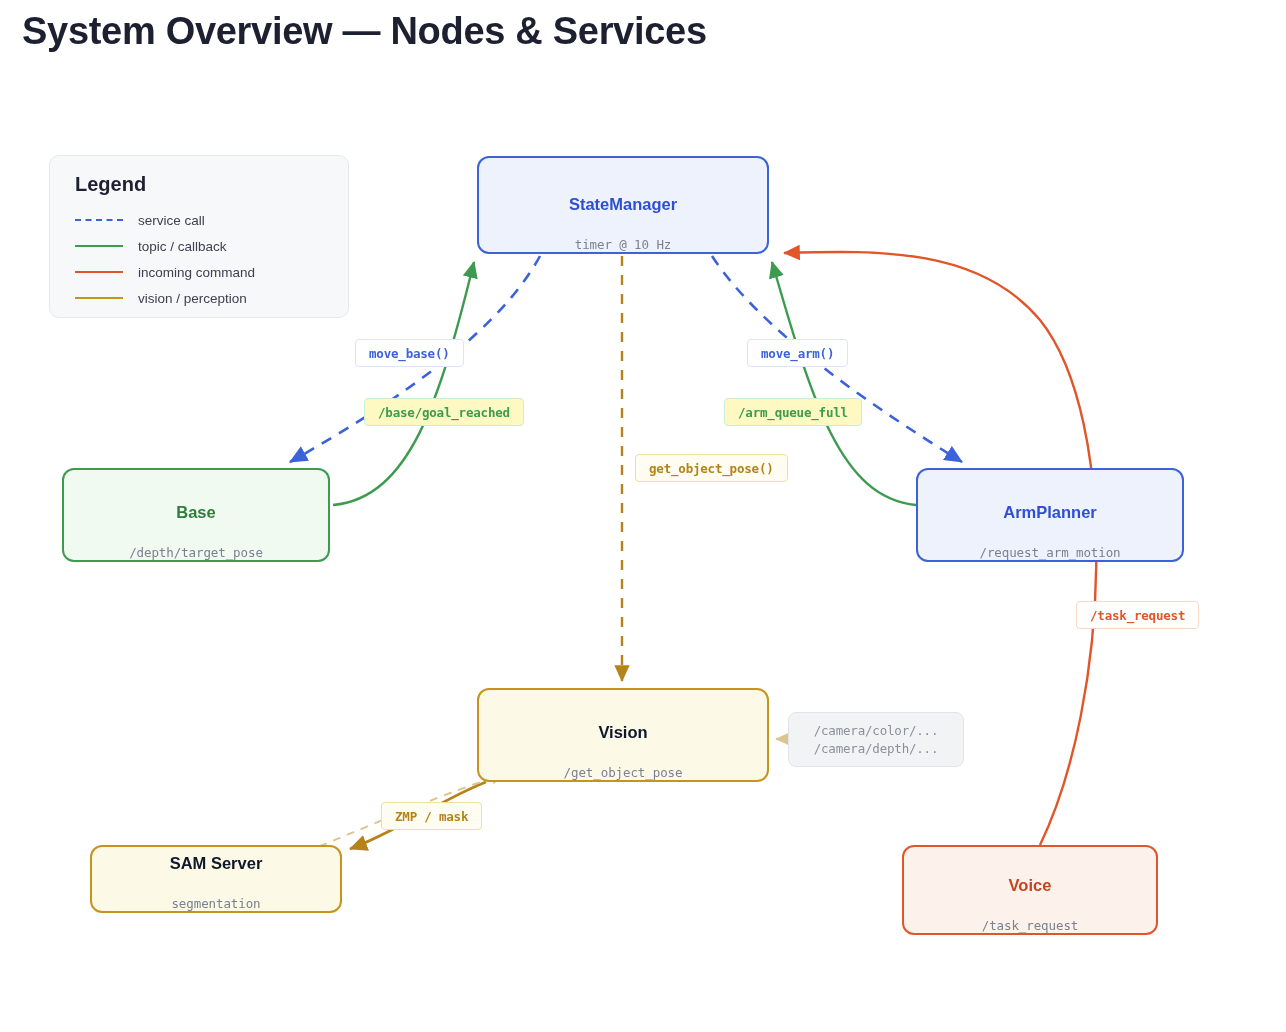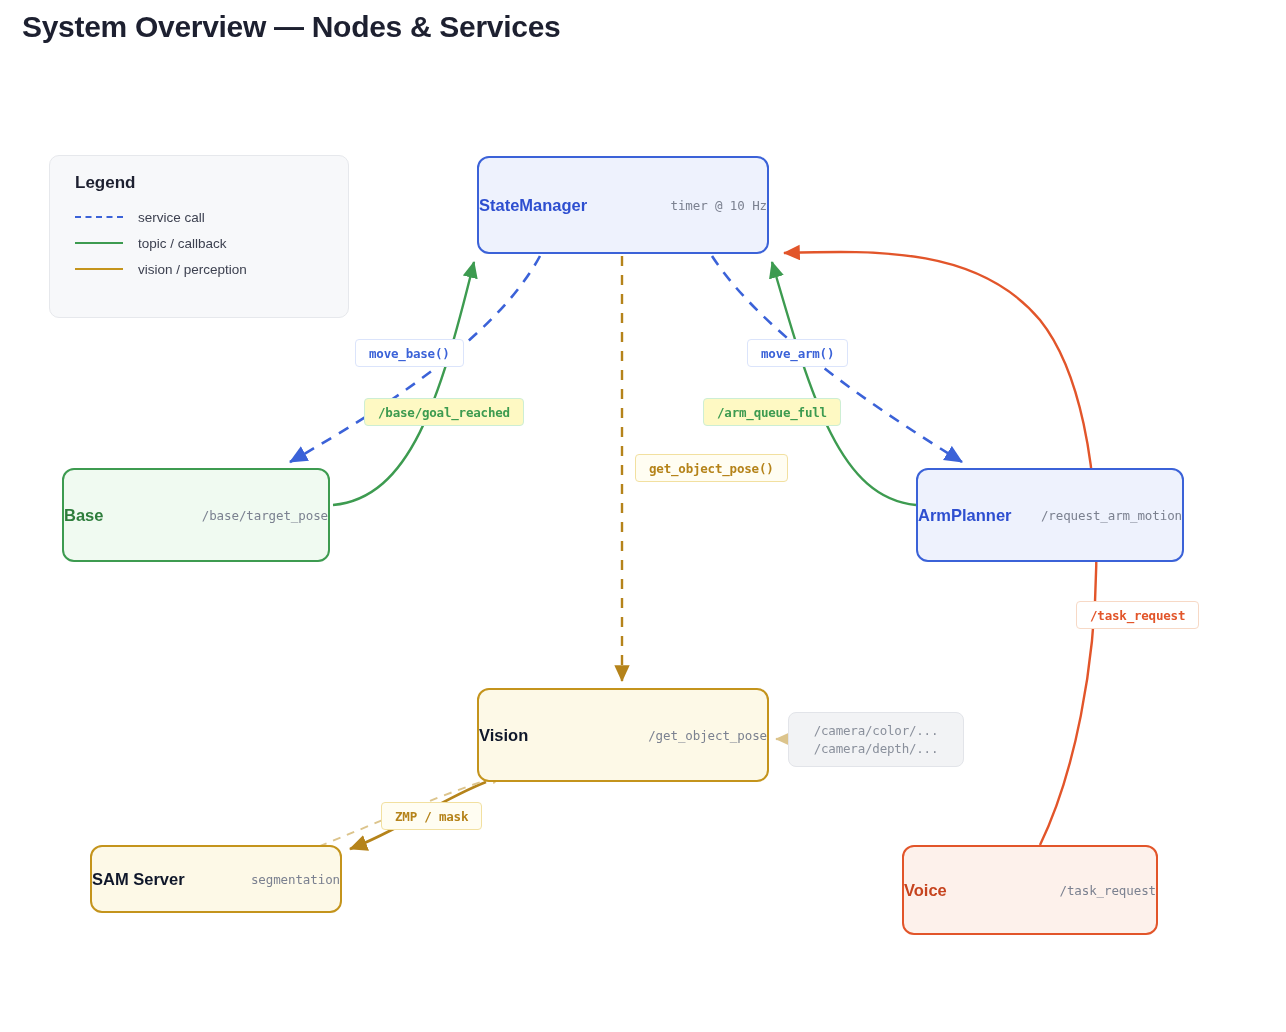--- a/index.html
+++ b/index.html
@@ -9,43 +9,43 @@
   }
   body {
     width: 1286px; height: 1032px;
     position: relative;
     font-family: "Liberation Sans", sans-serif;
     overflow: hidden;
   }
   #page-title {
     position: absolute;
     left: 22px; top: 10px;
-    font-size: 30px;
+    font-size: 38px;
     font-weight: bold;
     letter-spacing: -0.3px;
     color: #1d2030;
   }
   svg#wires {
     position: absolute;
     left: 0; top: 0;
     width: 1286px; height: 1032px;
     pointer-events: none;
   }
   
   .node {
     position: absolute;
     box-sizing: border-box;
     border-radius: 12px;
     border-width: 2.2px;
     border-style: solid;
     display: flex;
-    flex-direction: row;
-    align-items: center;
-    justify-content: space-between;
-    gap: 1px;
+    flex-direction: column;
+    align-items: center;
+    justify-content: flex-end;
+    gap: 23px;
   }
   .node .n-title {
     font-size: 16.5px;
     font-weight: bold;
   }
   .node .n-sub {
     font-family: "DejaVu Sans Mono", monospace;
     font-size: 12.5px;
     color: #7b8190;
     letter-spacing: -0.1px;
@@ -84,21 +84,21 @@
     letter-spacing: -0.2px;
   }
   .elabel.blue  { color:#3b62d8; border-color:#dbe4fb; background:#ffffff; }
   .elabel.green { color:#3d9b50; border-color:#cdeed4; background:#fef9c3; }
   .elabel.amber { color:#b5831a; border-color:#f2e0a0; background:#fffdf2; }
   .elabel.orange{ color:#e2552a; border-color:#f7d9c6; background:#ffffff; }
 
   #lbl-move-base      { left:355px;  top:339px; }
   #lbl-goal-reached   { left:364px;  top:398px; }
   #lbl-move-arm       { left:747px;  top:339px; }
-  #lbl-arm-queue-full { left:703px;  top:398px; }
+  #lbl-arm-queue-full { left:724px;  top:398px; }
   #lbl-get-object     { left:635px;  top:454px; }
   #lbl-task-request   { left:1076px; top:601px; }
   #lbl-zmp-mask       { left:381px;  top:802px; }
 
   
   #camera-topics {
     position: absolute;
     left: 788px; top: 712px;
     width: 176px; height: 55px;
     box-sizing: border-box;
@@ -123,21 +123,21 @@
     position: absolute;
     left: 49px; top: 155px;
     width: 300px; height: 163px;
     box-sizing: border-box;
     border-radius: 10px;
     border: 1.2px solid #e6e8ec;
     background: #f7f8fa;
     padding: 17px 0 0 25px;
   }
   #legend .lg-title {
-    font-size: 17px;
+    font-size: 20px;
     font-weight: bold;
     color: #1d2030;
     margin-bottom: 11px;
   }
   #legend .lg-row {
     display: flex;
     align-items: center;
     height: 26px;
   }
   #legend .lg-swatch {
@@ -198,33 +198,37 @@
   <div class="lg-title">Legend</div>
   <div class="lg-row">
     <span class="lg-swatch" style="border-top-style:dashed;border-top-color:#3b62d8;"></span>
     <span class="lg-text">service call</span>
   </div>
   <div class="lg-row">
     <span class="lg-swatch" style="border-top-style:solid;border-top-color:#3d9b50;"></span>
     <span class="lg-text">topic / callback</span>
   </div>
   <div class="lg-row">
+    <span class="lg-swatch" style="border-top-style:solid;border-top-color:#e2552a;"></span>
+    <span class="lg-text">incoming command</span>
+  </div>
+  <div class="lg-row">
     <span class="lg-swatch" style="border-top-style:solid;border-top-color:#c4941c;"></span>
     <span class="lg-text">vision / perception</span>
   </div>
 </div>
 
 <div class="node blue" id="node-statemanager">
   <span class="n-title">StateManager</span>
   <span class="n-sub">timer @ 10 Hz</span>
 </div>
 
 <div class="node green" id="node-base">
   <span class="n-title">Base</span>
-  <span class="n-sub">/base/target_pose</span>
+  <span class="n-sub">/depth/target_pose</span>
 </div>
 
 <div class="node blue" id="node-armplanner">
   <span class="n-title">ArmPlanner</span>
   <span class="n-sub">/request_arm_motion</span>
 </div>
 
 <div class="node amber" id="node-vision">
   <span class="n-title">Vision</span>
   <span class="n-sub">/get_object_pose</span>

